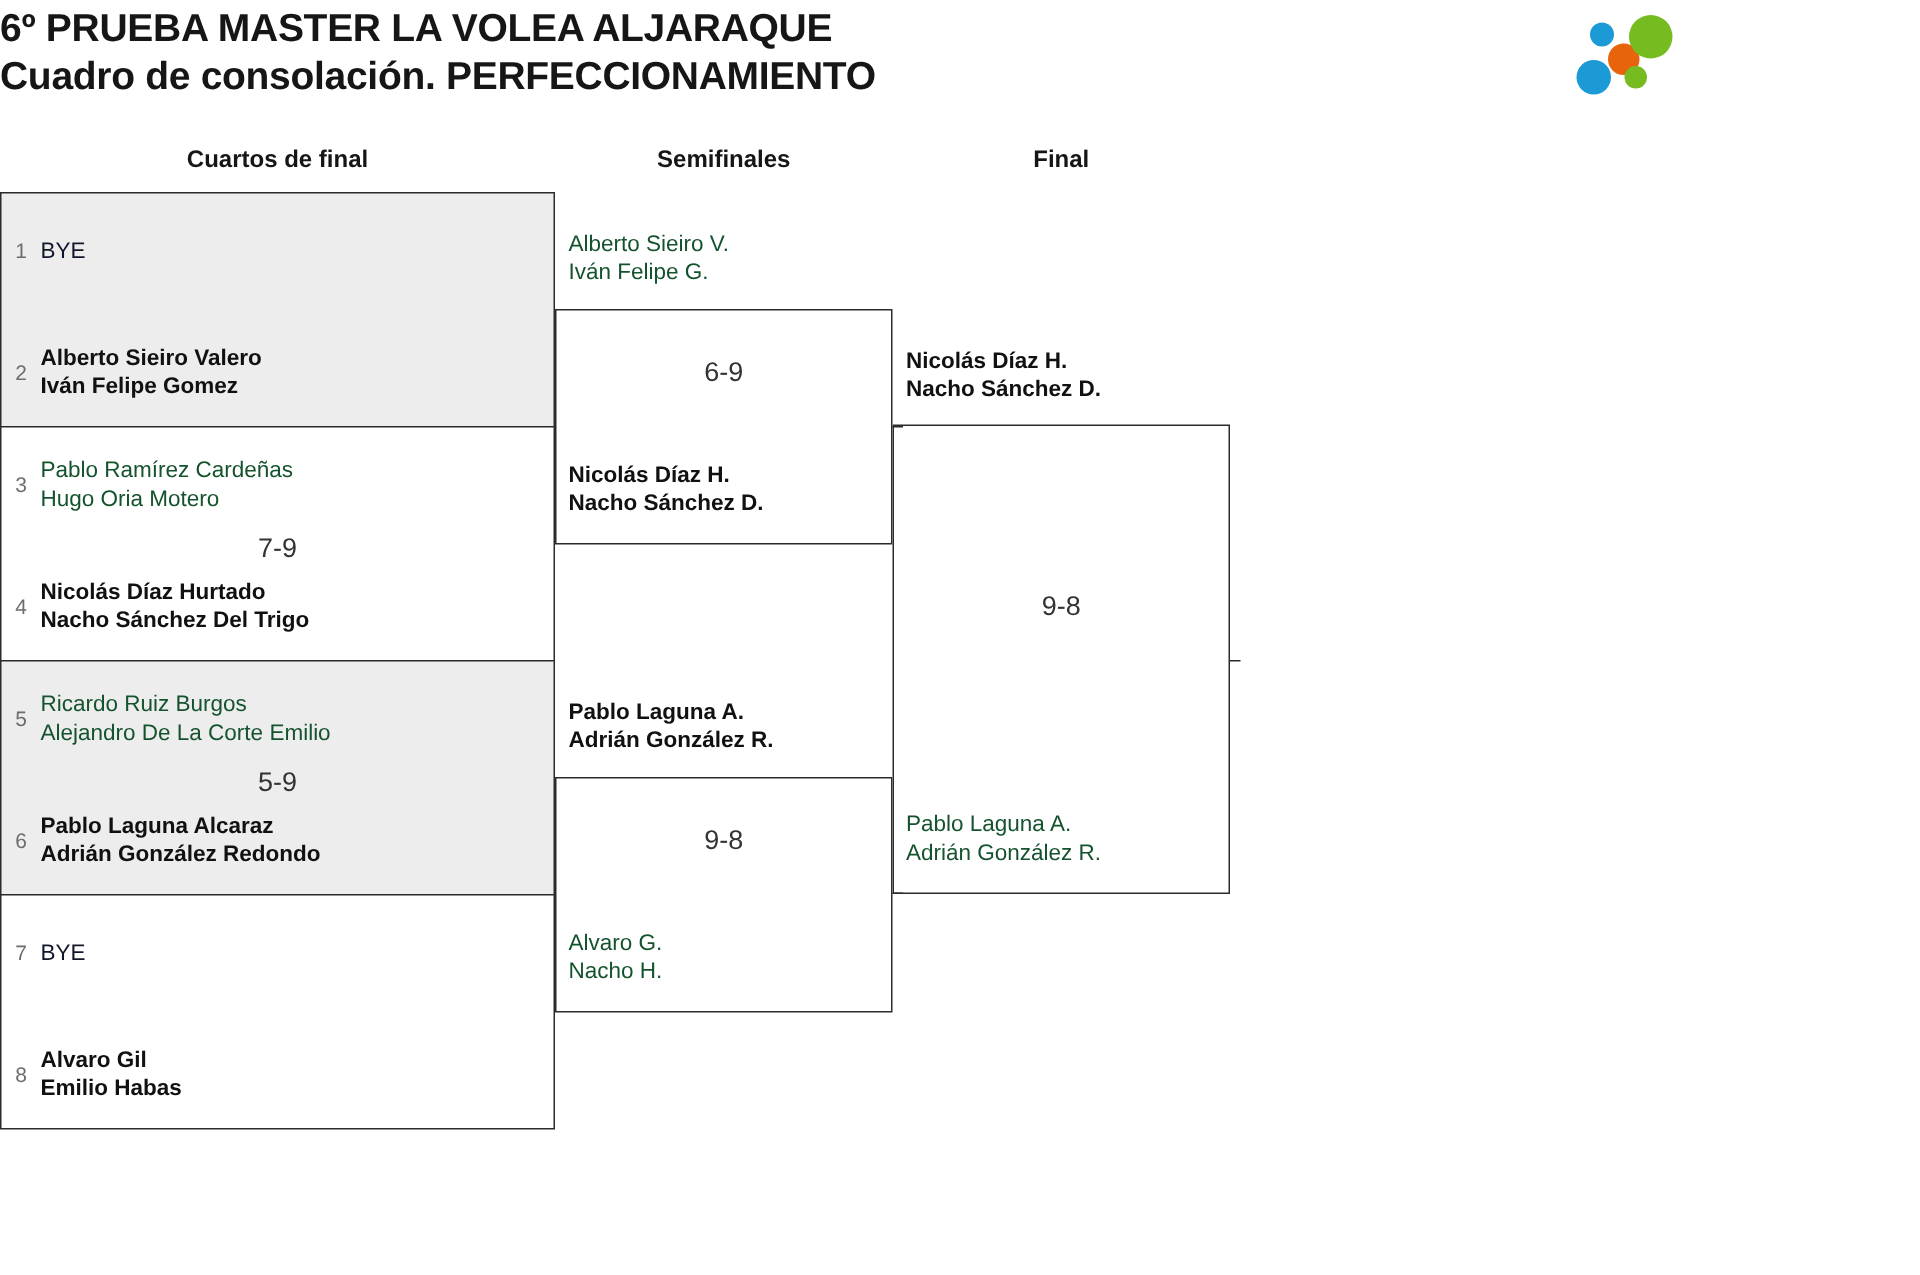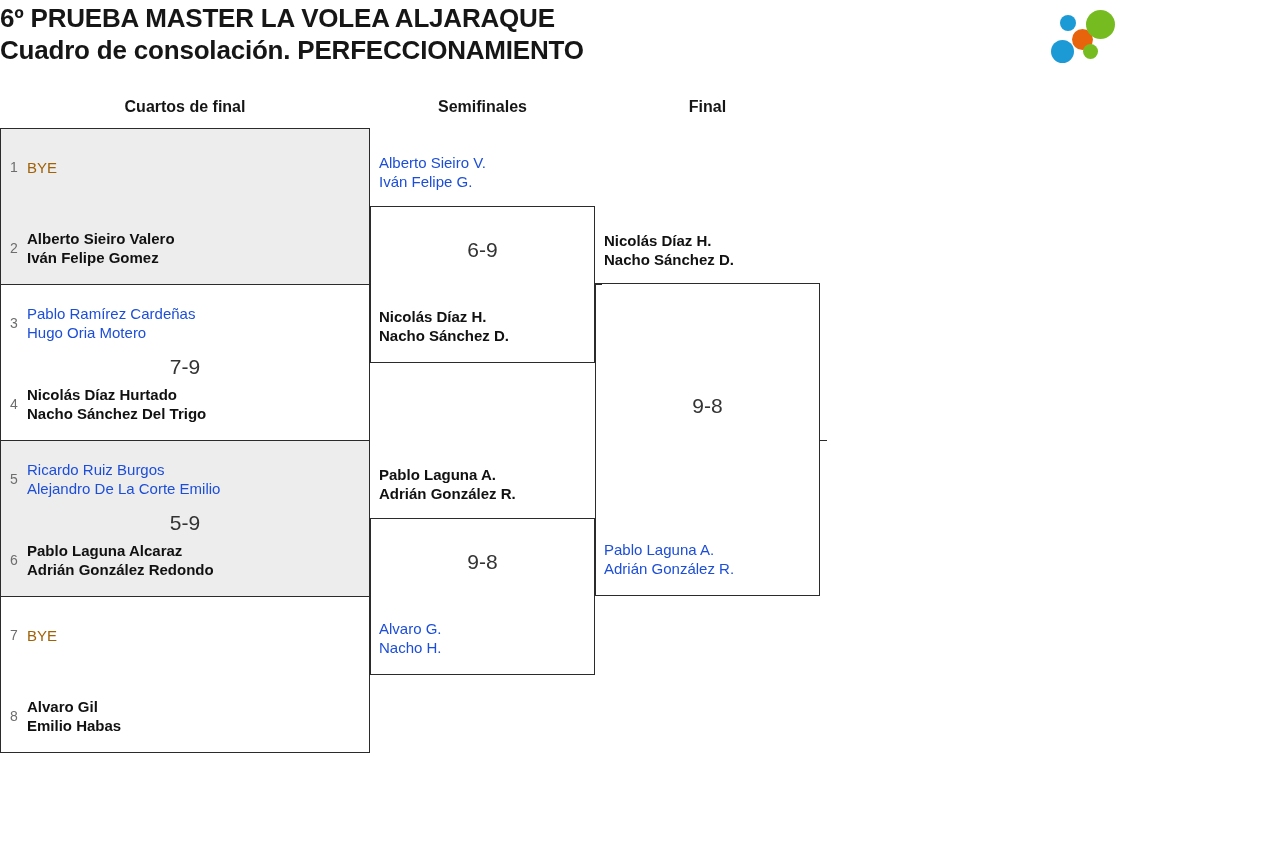--- a/index.html
+++ b/index.html
@@ -109,39 +109,39 @@
     width: 26px;
     min-width: 26px;
     text-align: center;
     font-size: 14px;
     color: #6d6d6d;
     font-weight: 400;
   }
   .players {
     font-size: 15px;
     line-height: 19px;
-    color: #1d4ed8;
+    color: #14532d;
     white-space: nowrap;
   }
   .players.winner { color: #111111; font-weight: 700; }
   .players.noseed { padding-left: 8px; }
   .players .pname { display: block; }
 
   .bye {
     font-size: 15px;
     line-height: 19px;
-    color: #a16207;
+    color: #0f172a;
   }
 
   .score {
     position: absolute;
     left: 0px;
     width: 100%;
     text-align: center;
-    font-size: 21px;
+    font-size: 18px;
     color: #333333;
   }
   .col0 .score { top: 70px; }
   .col1 .score { top: 31px; }
   .col2 .score { top: 110px; }
 
   
   .conn {
     position: absolute;
     background: #2b2b2b;

